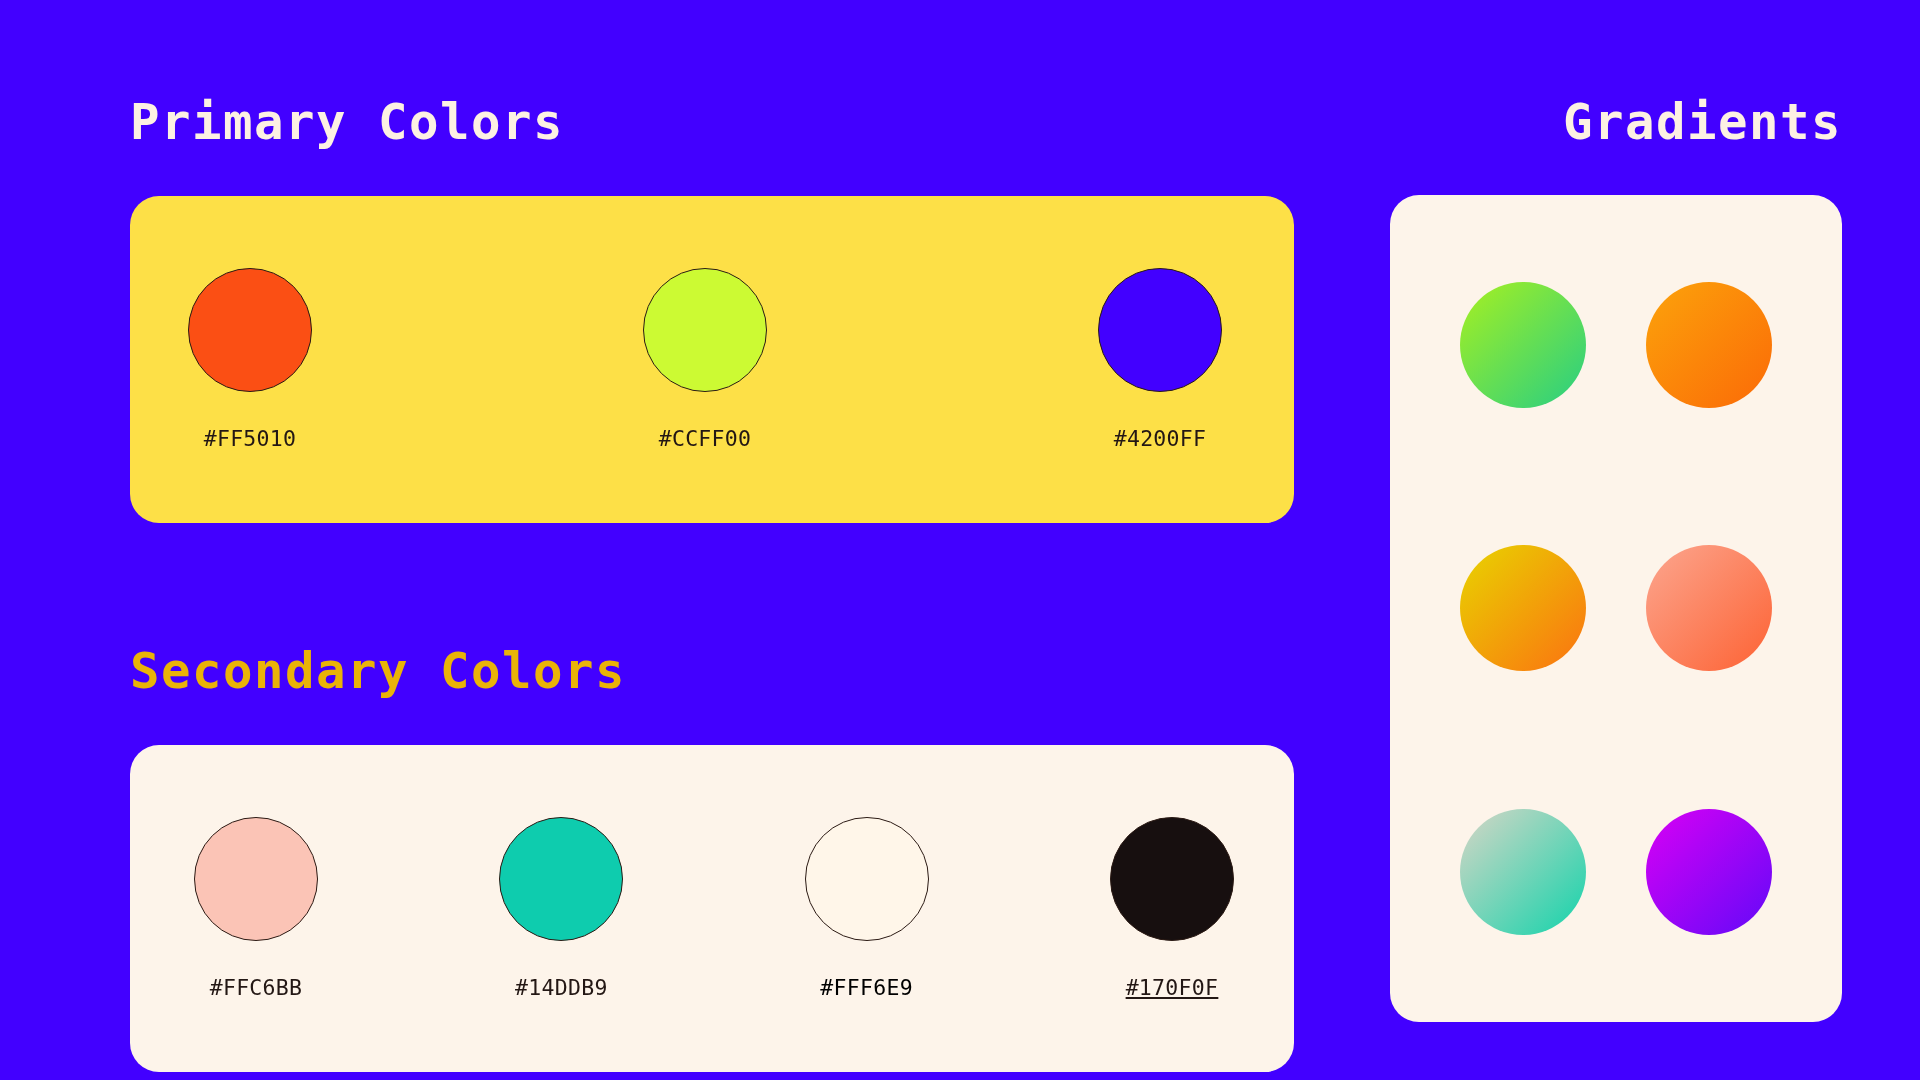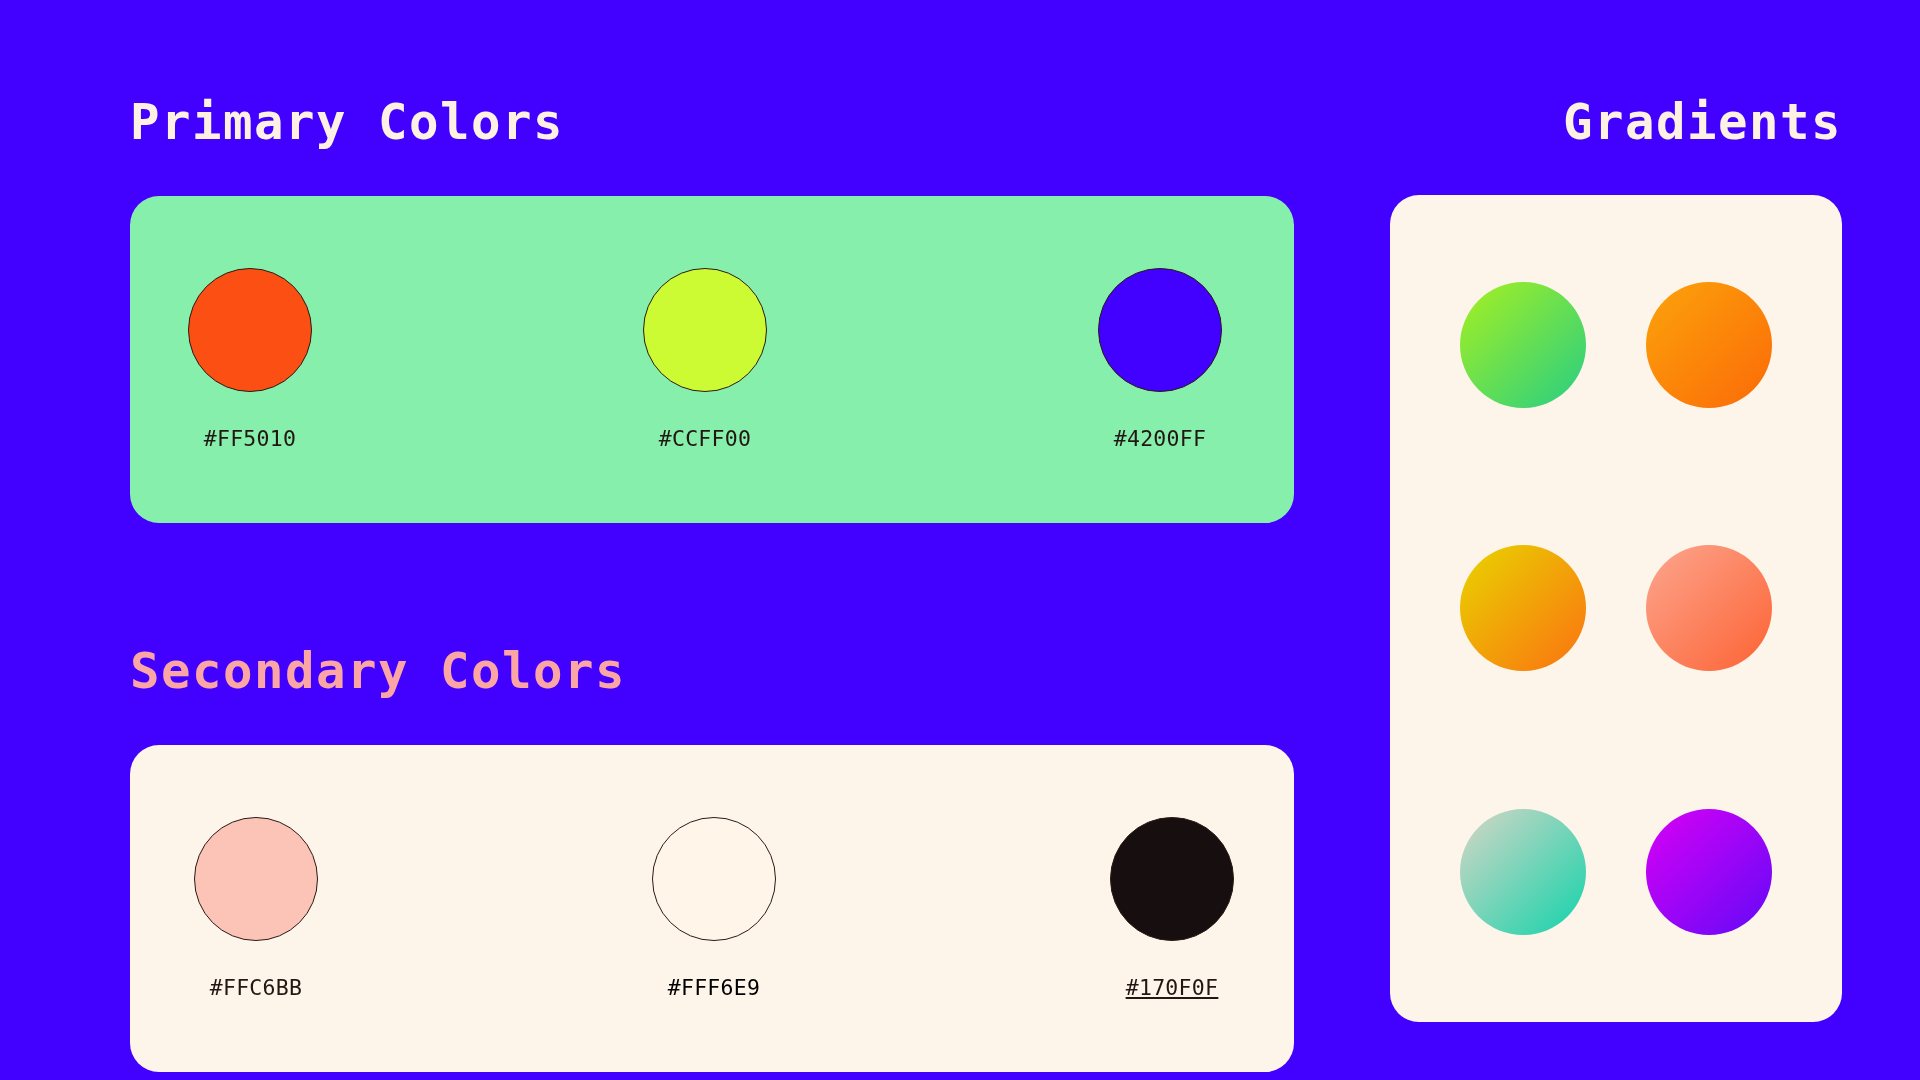--- a/index.html
+++ b/index.html
@@ -144,21 +144,21 @@
 </style>
 </head>
 <body style="background: rgb(66, 0, 255);">
 
 <div class="page">
 
   <div class="left-col">
 
     <div class="section-heading" style="color: rgb(253, 241, 227);">Primary Colors</div>
 
-    <div class="swatch-card card-primary" style="background: #86efac;">
+    <div class="swatch-card card-primary" style="background: #fde047;">
       <div class="swatch-row primary-row">
 
         <div class="swatch-item">
           <div class="swatch-circle" style="background: rgb(251, 79, 20); border-color: rgb(43, 26, 20);"></div>
           <div class="swatch-label" style="color: rgb(35, 23, 20);">#FF5010</div>
         </div>
 
         <div class="swatch-item">
           <div class="swatch-circle" style="background: rgb(204, 250, 51); border-color: rgb(43, 26, 20);"></div>
           <div class="swatch-label" style="color: rgb(35, 23, 20);">#CCFF00</div>
@@ -167,31 +167,35 @@
         <div class="swatch-item">
           <div class="swatch-circle" style="background: rgb(66, 0, 255); border-color: rgb(43, 26, 20);"></div>
           <div class="swatch-label" style="color: rgb(35, 23, 20);">#4200FF</div>
         </div>
 
       </div>
     </div>
 
     <div class="gap-between"></div>
 
-    <div class="section-heading" style="color: #fca5a5;">Secondary Colors</div>
+    <div class="section-heading" style="color: #eab308;">Secondary Colors</div>
 
     <div class="swatch-card card-secondary" style="background: rgb(253, 244, 234);">
       <div class="swatch-row secondary-row">
 
         <div class="swatch-item">
           <div class="swatch-circle" style="background: rgb(251, 196, 182); border-color: rgb(43, 26, 20);"></div>
           <div class="swatch-label" style="color: rgb(35, 23, 20);">#FFC6BB</div>
         </div>
 
 
+        <div class="swatch-item">
+          <div class="swatch-circle" style="background: rgb(14, 204, 174); border-color: rgb(43, 26, 20);"></div>
+          <div class="swatch-label" style="color: rgb(35, 23, 20);">#14DDB9</div>
+        </div>
 
         <div class="swatch-item">
           <div class="swatch-circle" style="background: rgb(255, 246, 233); border-color: rgb(43, 26, 20);"></div>
           <div class="swatch-label" style="color: #000000;">#FFF6E9</div>
         </div>
 
         <div class="swatch-item">
           <div class="swatch-circle" style="background: rgb(23, 15, 15); border-color: rgb(43, 26, 20);"></div>
           <div class="swatch-label" style="color: rgb(35, 23, 20); text-decoration: underline;">#170F0F</div>
         </div>

